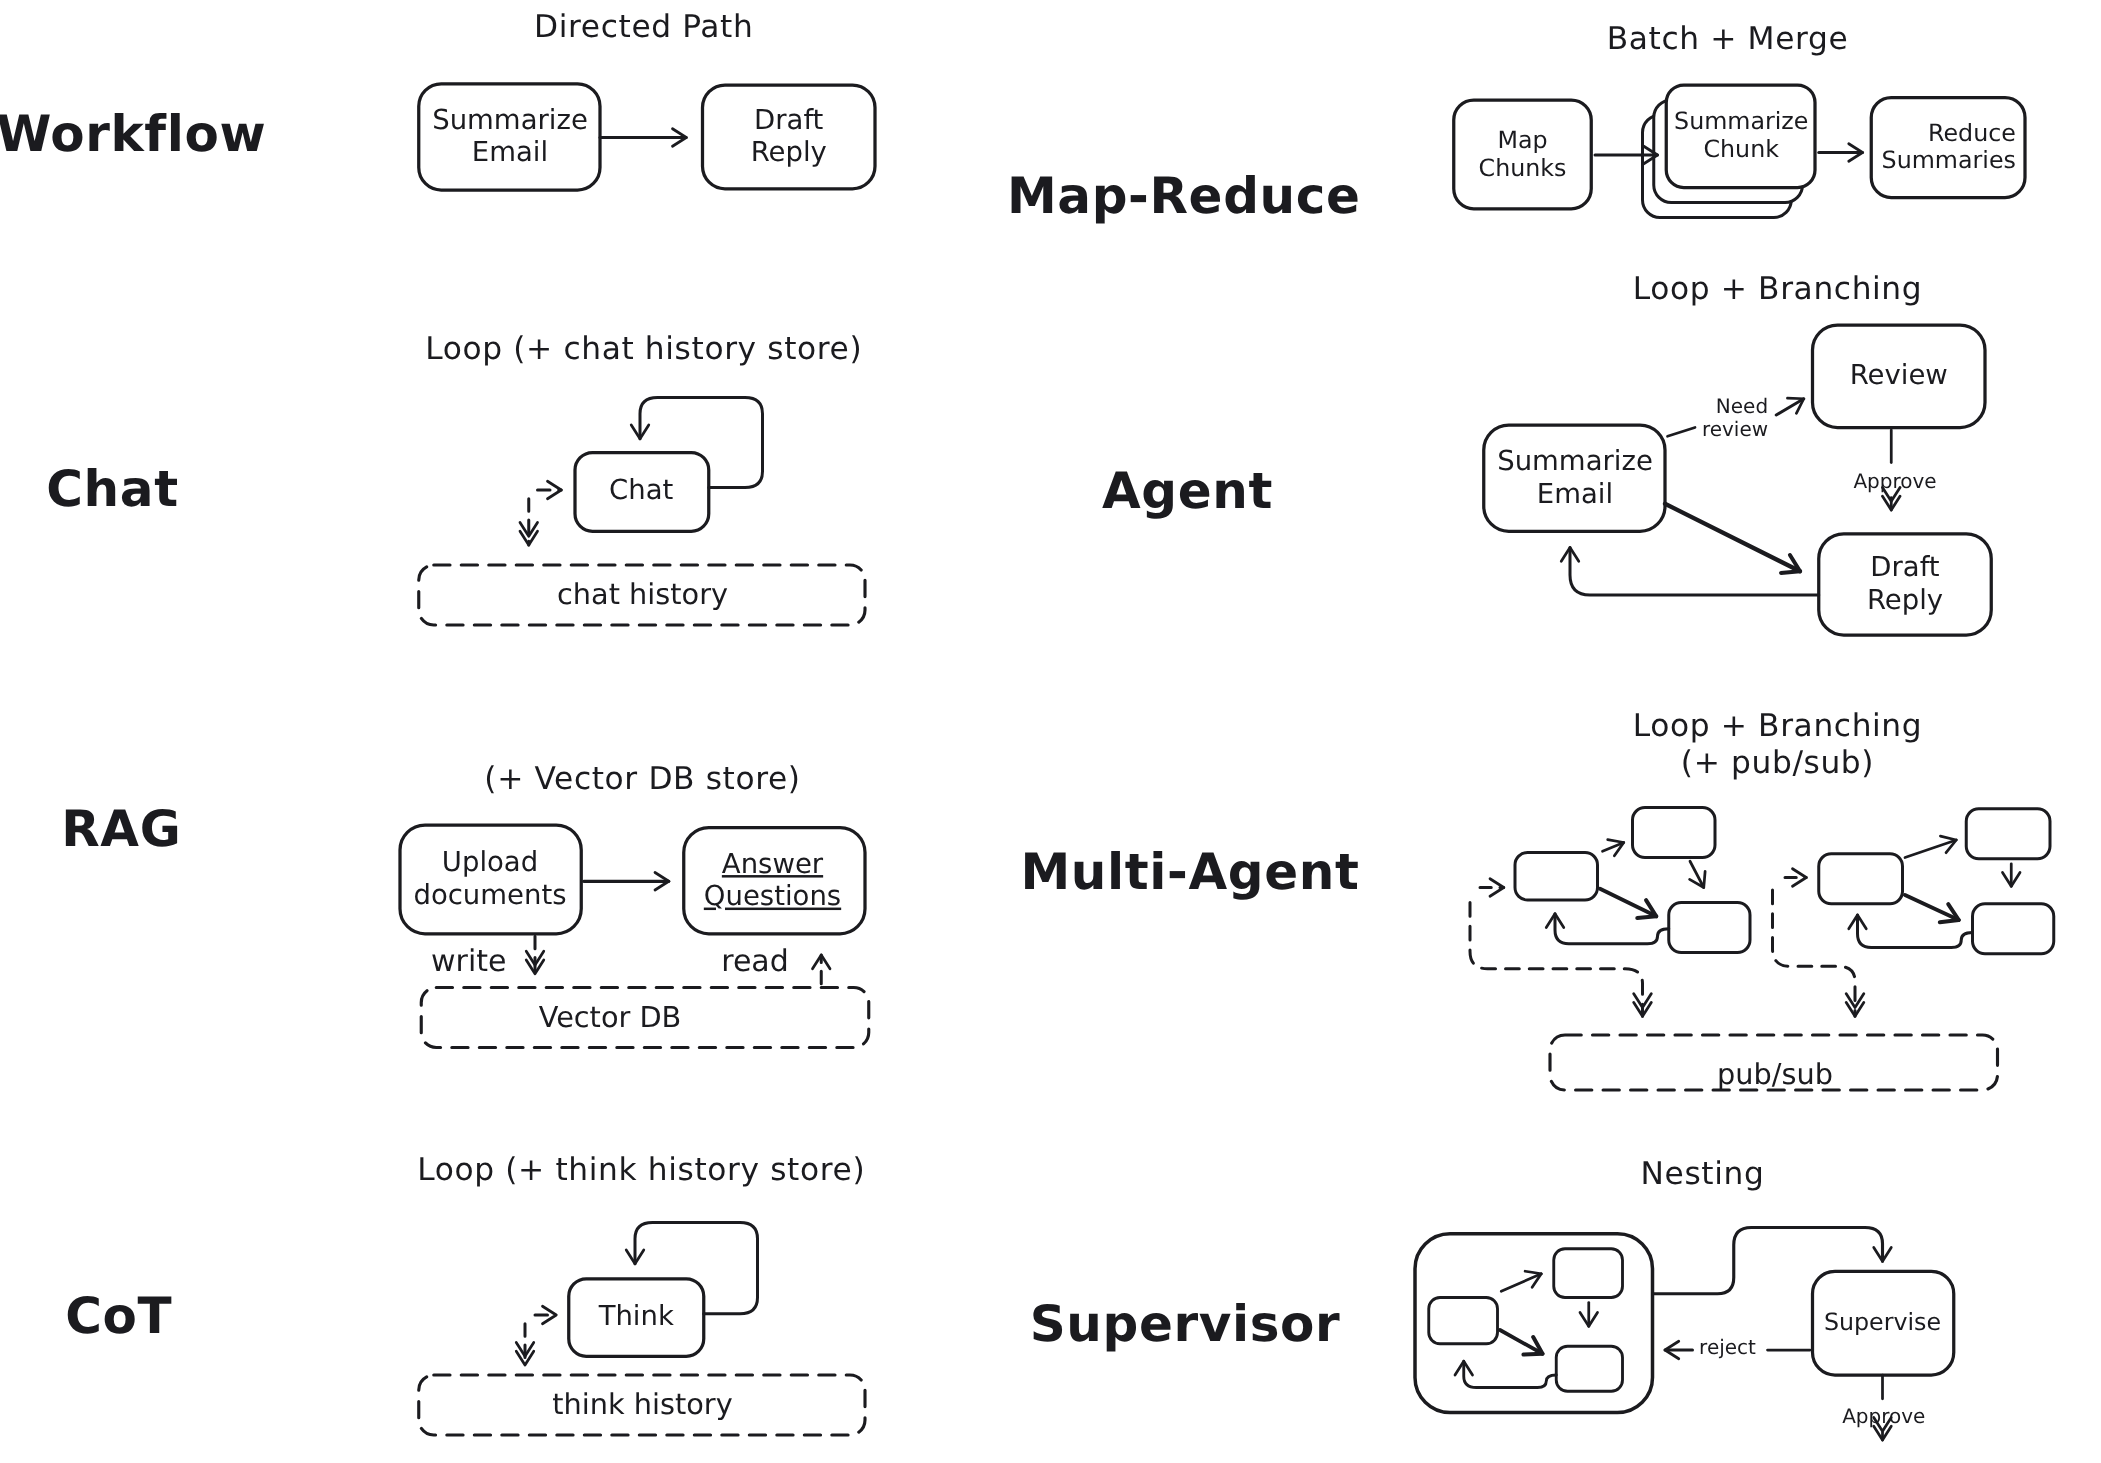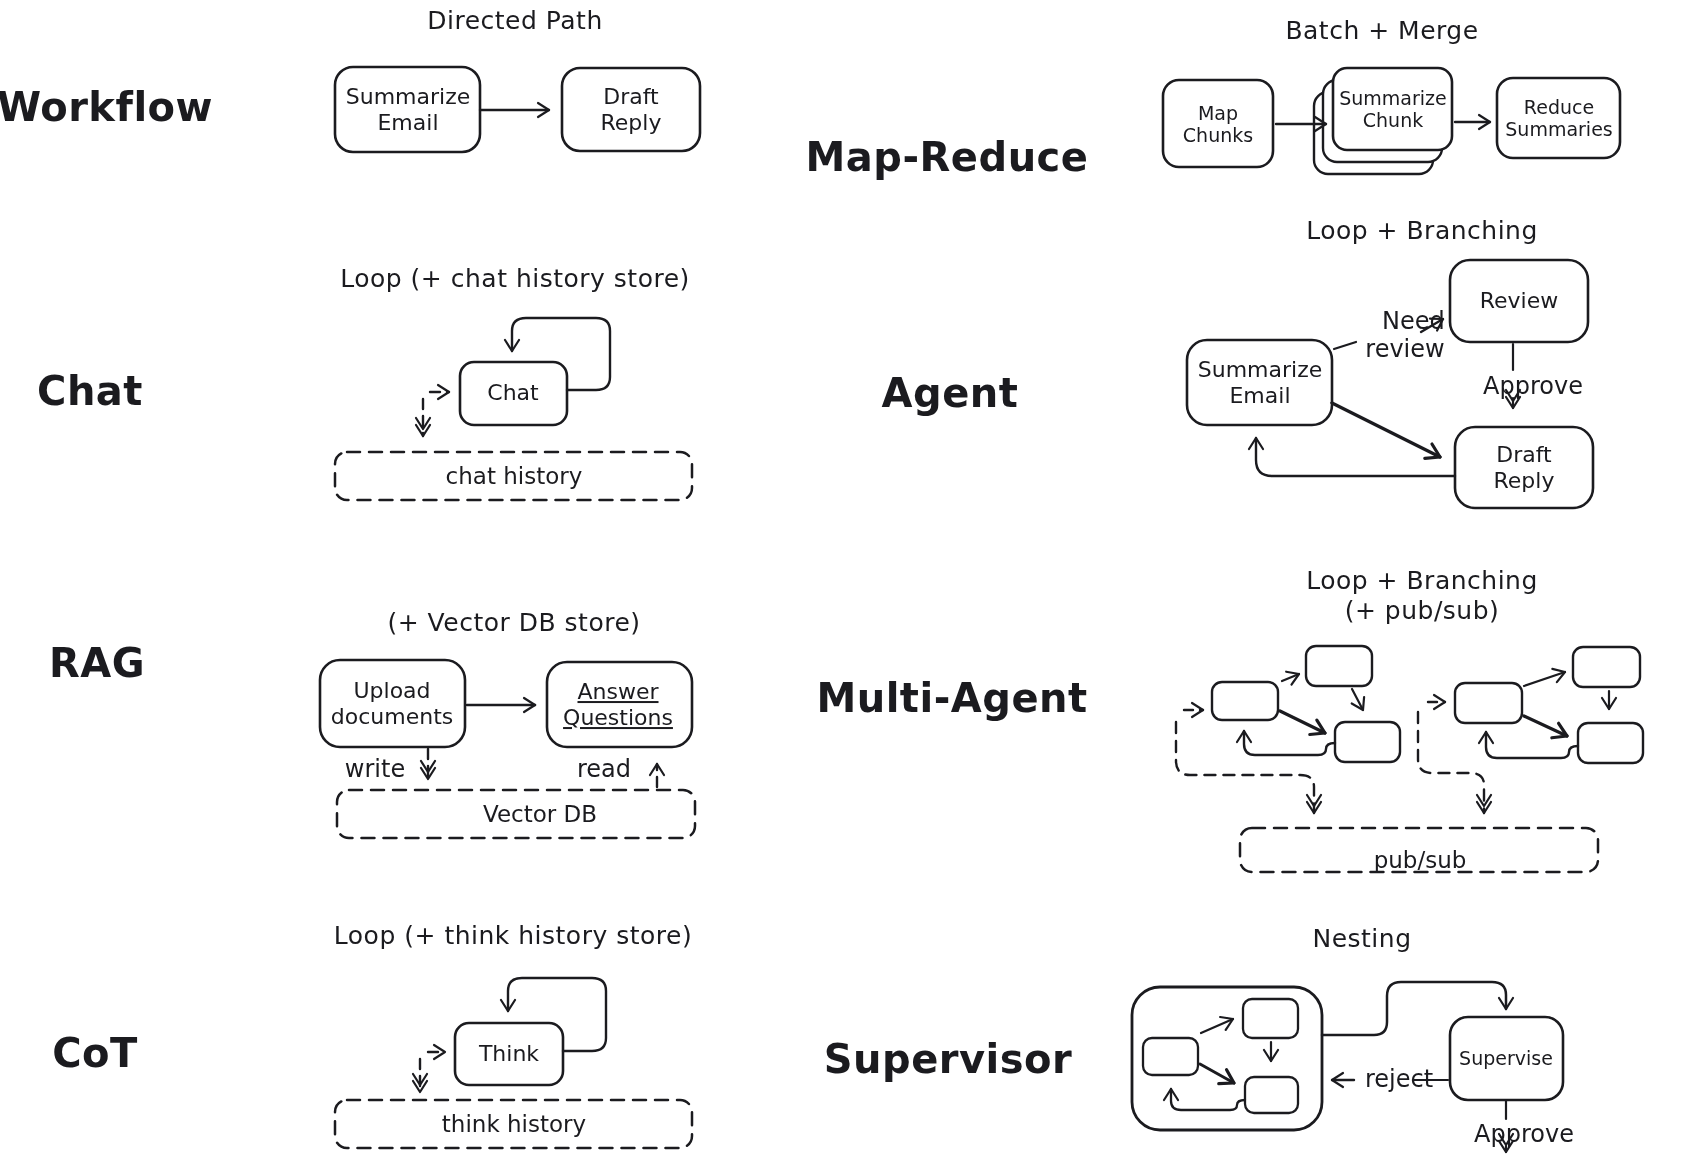--- a/index.html
+++ b/index.html
@@ -10,21 +10,21 @@
   .canvas svg { position:absolute; left:0; top:0; }
   .t {
     position:absolute; transform:translate(-50%,-50%);
     white-space:pre-line; text-align:center; color:#1b1b1f; line-height:1.18;
   }
   .row-label { font-size:40px; font-weight:600; letter-spacing:0.5px; }
   .title { font-size:25px; font-weight:500; letter-spacing:0.5px; }
   .node { font-size:22px; }
   .node-sm { font-size:19px; }
   .store { font-size:23px; }
-  .edge { font-size:24px;margin-left:17px; }
+  .edge { font-size:16px; }
   .rw { font-size:24px; }
 </style>
 </head>
 <body>
 
 <div class="canvas">
 
 <svg width="1681" height="1170" viewBox="0 0 1681 1170">
   <defs>
     <marker id="ah" markerUnits="userSpaceOnUse" markerWidth="16" markerHeight="20" viewBox="-14 -10 16 20" refX="0" refY="0" orient="auto">
@@ -144,21 +144,21 @@
 Email</div>
   <div class="t node" style="left:631px; top:110px;">Draft
 Reply</div>
 
   <div class="t row-label" style="left:947px; top:110px;margin-top:48px;">Map-Reduce</div>
   <div class="t title" style="left:1382px; top:31px;">Batch + Merge</div>
   <div class="t node-sm" style="left:1218px; top:124px;">Map
 Chunks</div>
   <div class="t node-sm" style="left:1393px; top:109px;">Summarize
 Chunk</div>
-  <div class="t node-sm" style="left:1559px; top:118px;">Reduce
+  <div class="t node-sm" style="left:1559px; top:118px;text-align:right;">Reduce
 Summaries</div>
 
   <div class="t row-label" style="left:90px; top:392px;">Chat</div>
   <div class="t title" style="left:515px; top:279px;">Loop (+ chat history store)</div>
   <div class="t node" style="left:513px; top:393px;">Chat</div>
   <div class="t store" style="left:514px; top:477px;">chat history</div>
 
   <div class="t row-label" style="left:950px; top:394px;">Agent</div>
   <div class="t title" style="left:1422px; top:231px;">Loop + Branching</div>
   <div class="t node" style="left:1260px; top:383px;">Summarize
@@ -171,21 +171,21 @@
   <div class="t edge" style="left:1516px; top:386px;">Approve</div>
 
   <div class="t row-label" style="left:97px; top:664px;">RAG</div>
   <div class="t title" style="left:514px; top:623px;">(+ Vector DB store)</div>
   <div class="t node" style="left:392px; top:704px;">Upload
 documents</div>
   <div class="t node" style="left:618px; top:705px;text-decoration:underline;">Answer
 Questions</div>
   <div class="t rw" style="left:375px; top:769px;">write</div>
   <div class="t rw" style="left:604px; top:769px;">read</div>
-  <div class="t store" style="left:540px; top:815px;">Vector DB</div>
+  <div class="t store" style="left:488px; top:815px;">Vector DB</div>
 
   <div class="t title" style="left:1422px; top:595px;">Loop + Branching (+ pub/sub)</div>
   <div class="t row-label" style="left:952px; top:699px;">Multi-Agent</div>
   <div class="t store" style="left:1420px; top:833px;margin-top:28px;">pub/sub</div>
 
   <div class="t row-label" style="left:95px; top:1054px;">CoT</div>
   <div class="t title" style="left:513px; top:936px;text-align:right;">Loop (+ think history store)</div>
   <div class="t node" style="left:509px; top:1054px;">Think</div>
   <div class="t store" style="left:514px; top:1125px;">think history</div>
 

